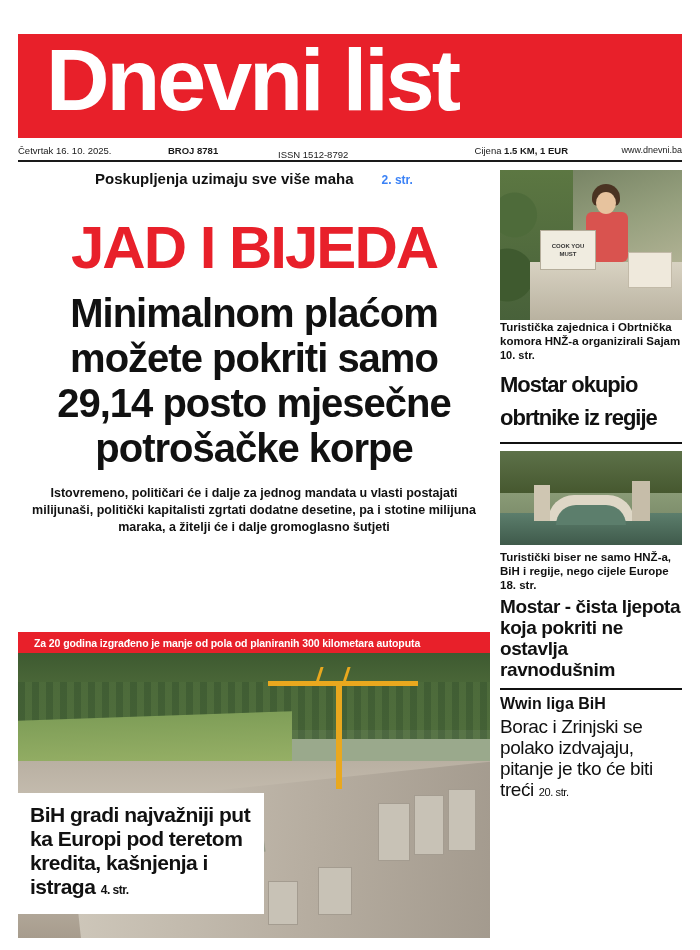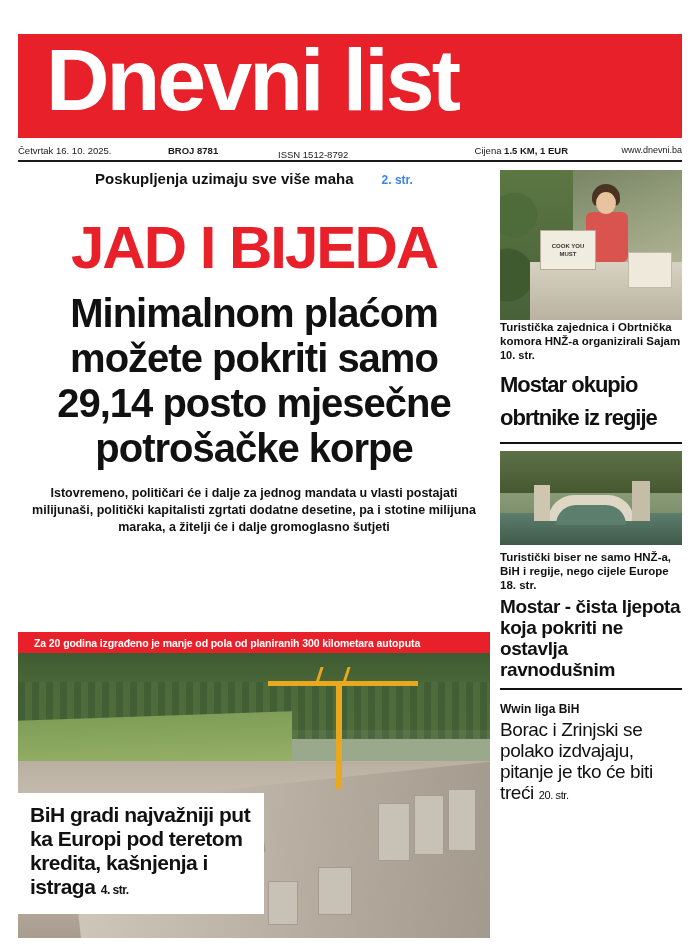--- a/index.html
+++ b/index.html
@@ -322,24 +322,24 @@
   .rc-body {
     font-size: 19px;
     line-height: 21px;
     font-weight: bold;
     color: #111;
     padding-top: 4px;
     letter-spacing: -0.4px;
   }
   .rc-hr2 { border-top: 2px solid #111; margin-top: 8px; }
   .rc-label {
-    font-size: 12px;
-    font-weight: bold;
-    color: #111;
-    padding-top: 12px;
+    font-size: 16px;
+    font-weight: bold;
+    color: #111;
+    padding-top: 5px;
   }
   .rc-body2 {
     font-size: 19px;
     line-height: 21px;
     font-weight: normal;
     color: #111;
     padding-top: 3px;
     letter-spacing: -0.4px;
   }
   .rc-body2 .pg { font-size: 11px; }

